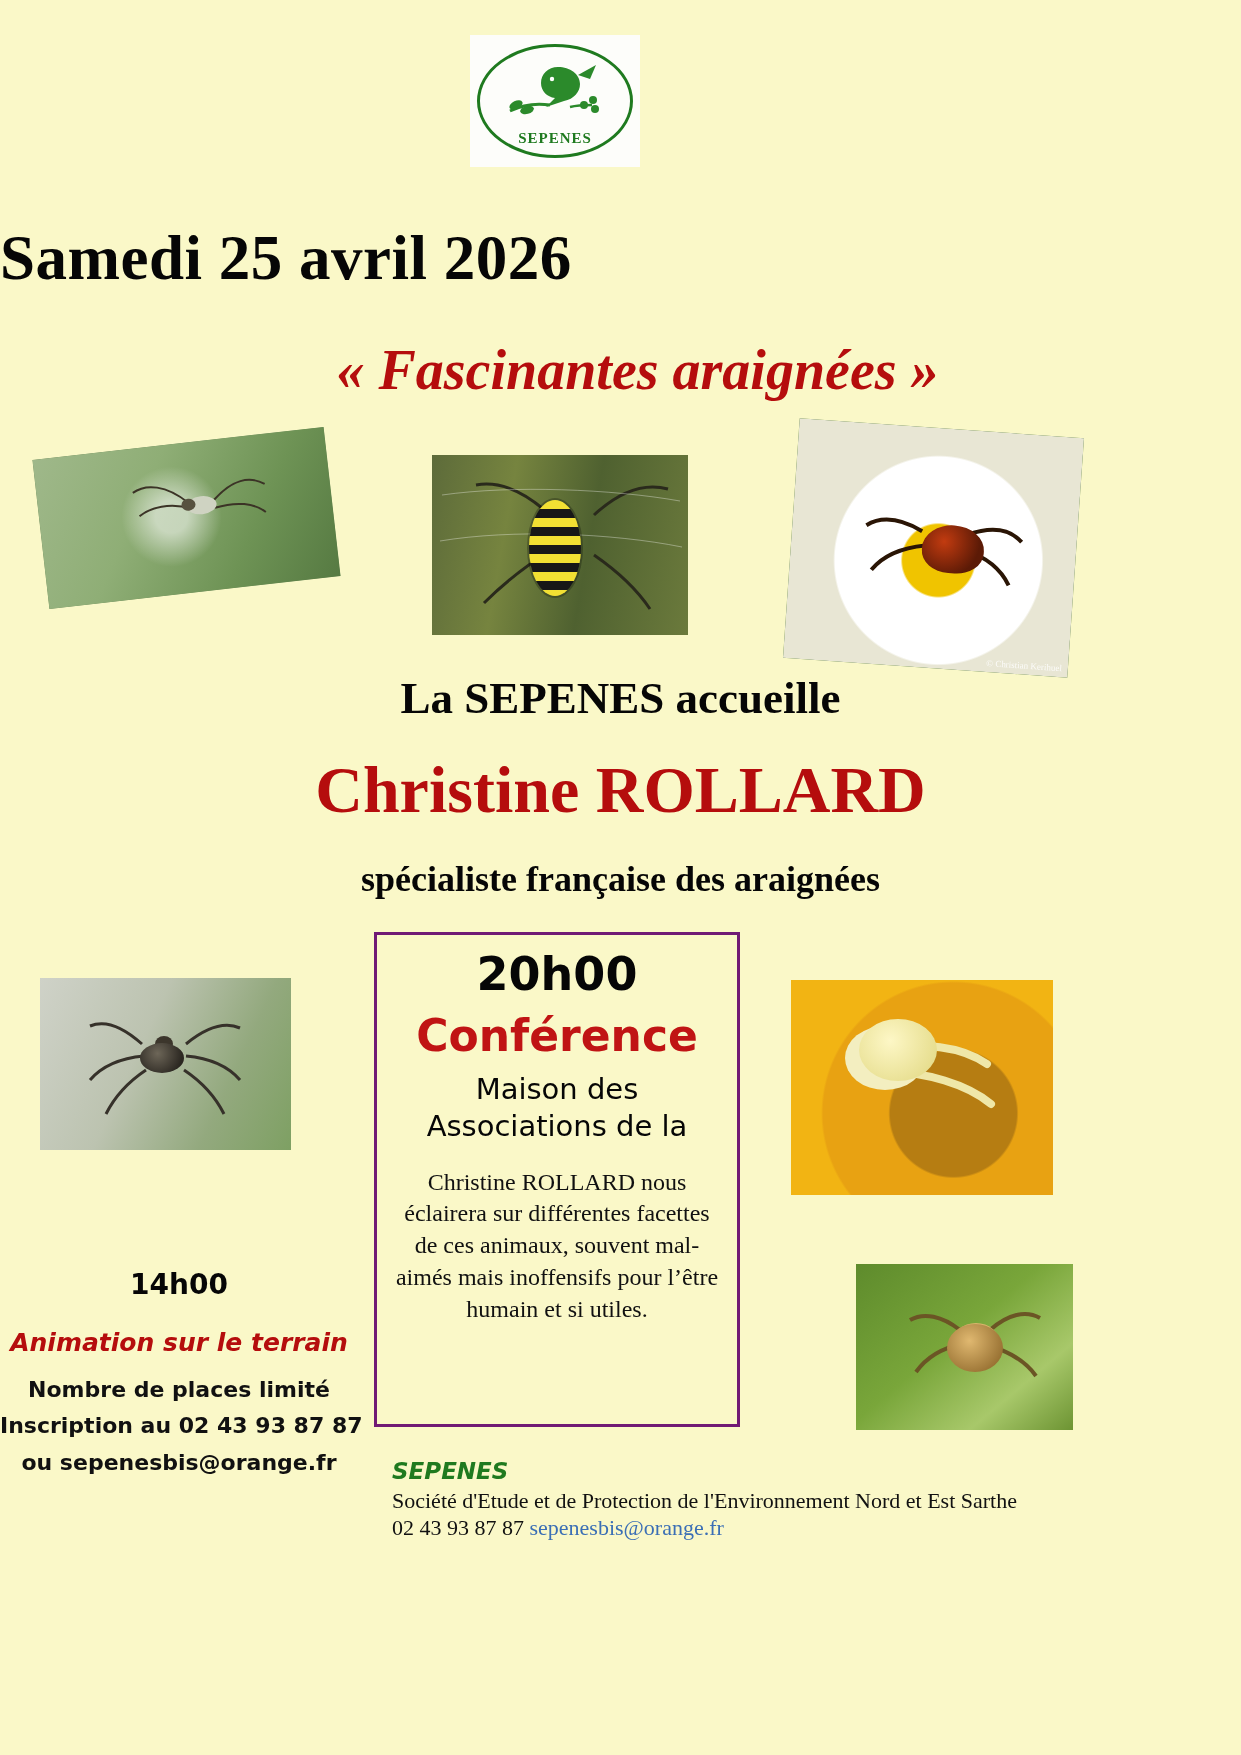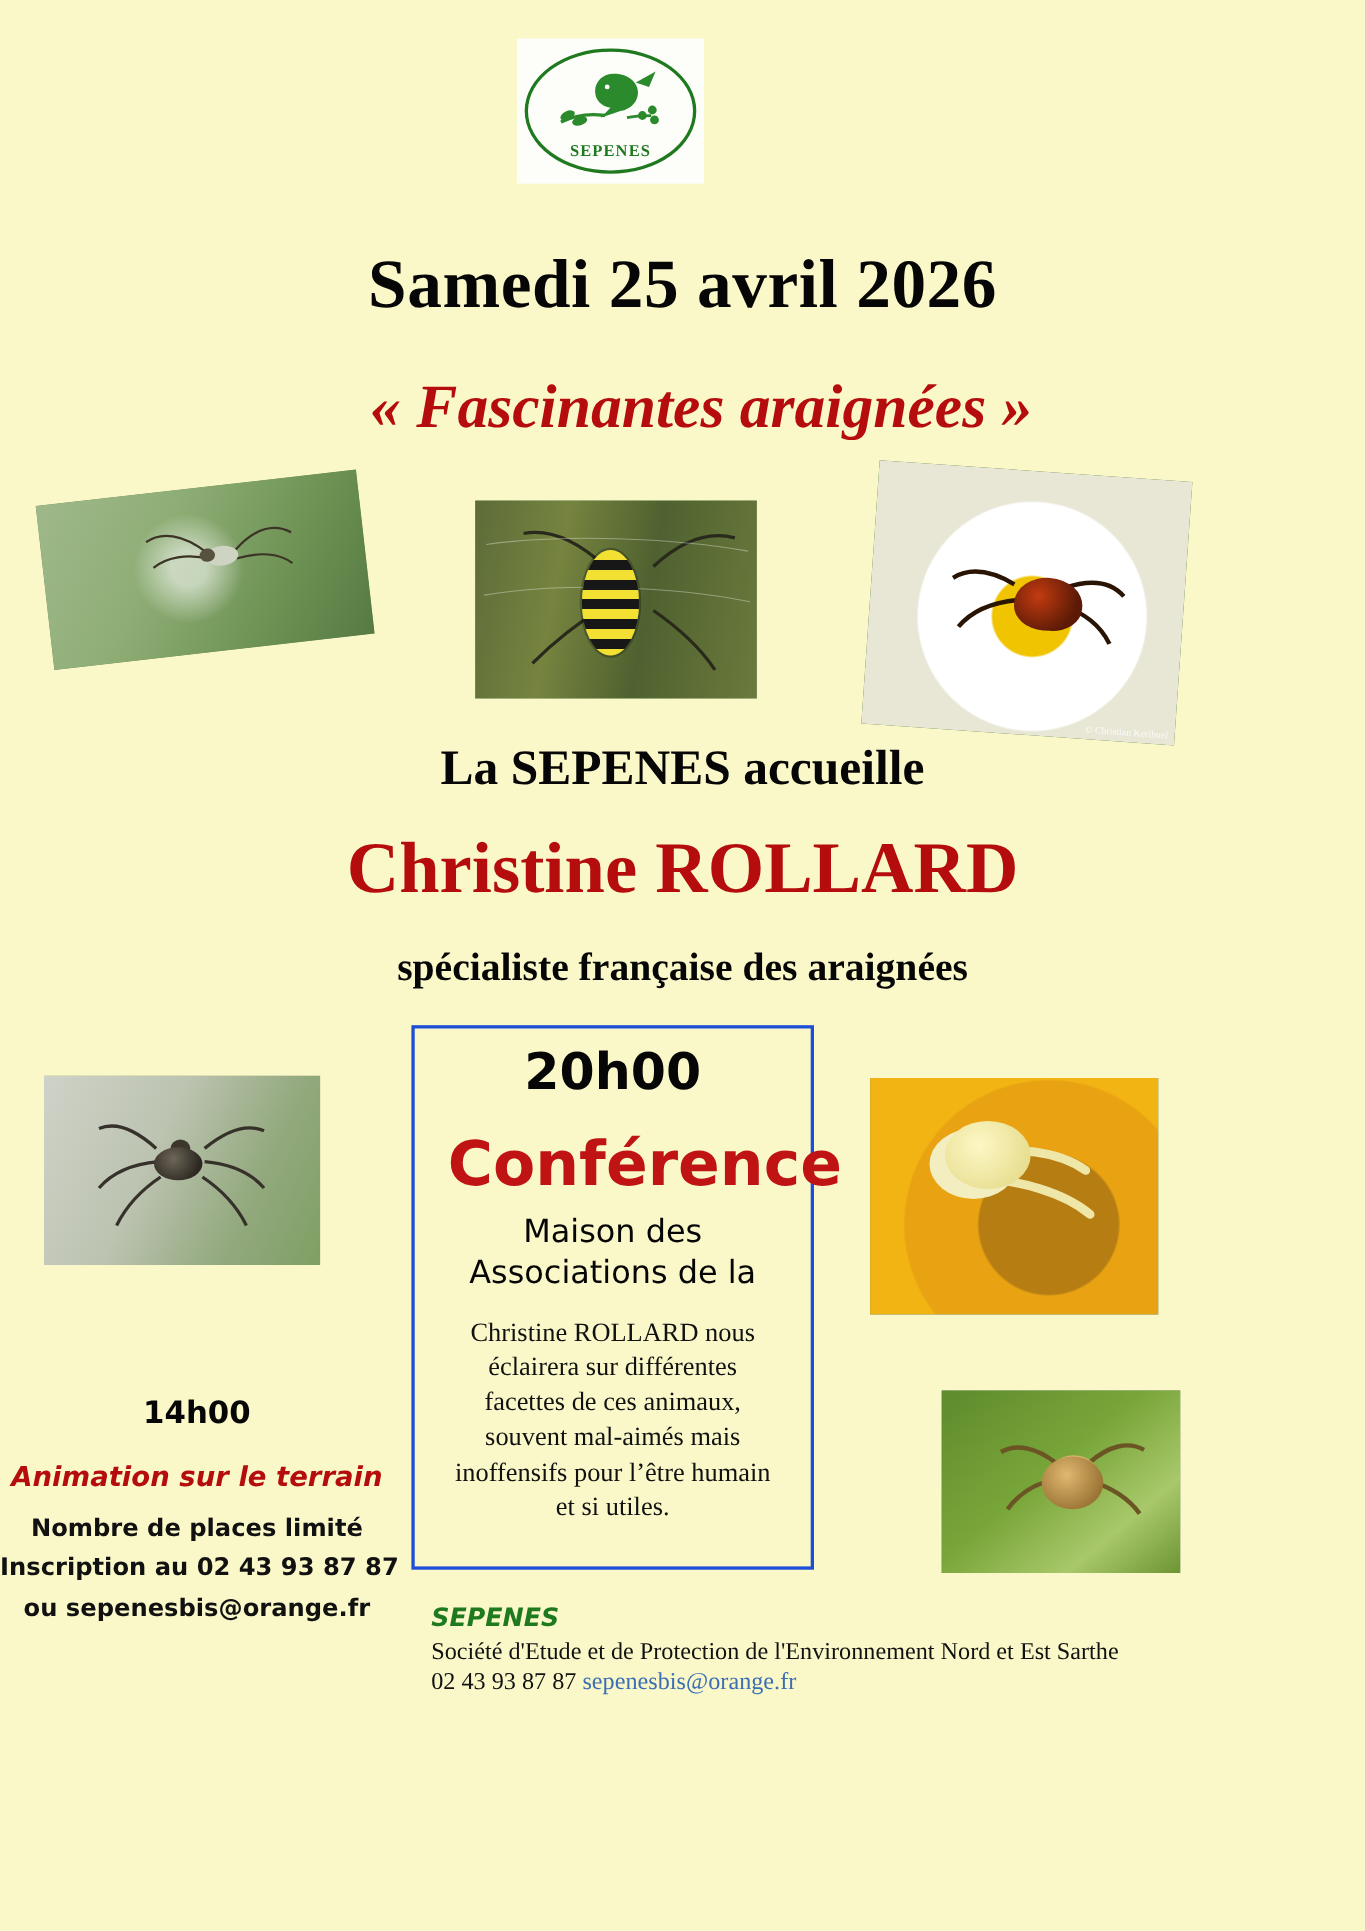--- a/index.html
+++ b/index.html
@@ -54,21 +54,20 @@
     top: 14px;
     transform: translateX(-50%);
   }
 
   
   .date-title {
     position: absolute;
     top: 222px;
     left: 0;
     width: 100%;
-    text-align: center;
     font-size: 63px;
     font-weight: bold;
     letter-spacing: 0.5px;
     color: #060606;
   }
   .main-title {
     position: absolute;
     top: 338px;
     left: 17px;
     width: 100%;
@@ -195,35 +194,35 @@
     font-size: 36px;
     font-weight: bold;
     color: #060606;
   }
 
   
   .conf-box {
     position: absolute;
     left: 374px; top: 932px;
     width: 366px; height: 495px;
-    border: 3px solid #1d4ed8;
+    border: 3px solid #701a75;
     box-sizing: border-box;
     text-align: center;
-    padding: 14px 30px 10px;
+    padding: 14px 14px 10px;
   }
   .conf-time {
     font-size: 46px;
     font-weight: bold;
     color: #060606;
     font-family: "DejaVu Sans", sans-serif;
     line-height: 1.1;
   }
   .conf-label {
-    margin-top: 26px;
-    font-size: 56px;
+    margin-top: 10px;
+    font-size: 44px;
     font-weight: bold;
     color: #c01414;
     font-family: "DejaVu Sans", sans-serif;
   }
   .conf-place {
     margin-top: 10px;
     font-size: 29px;
     font-weight: normal;
     color: #060606;
     font-family: "DejaVu Sans", sans-serif;

